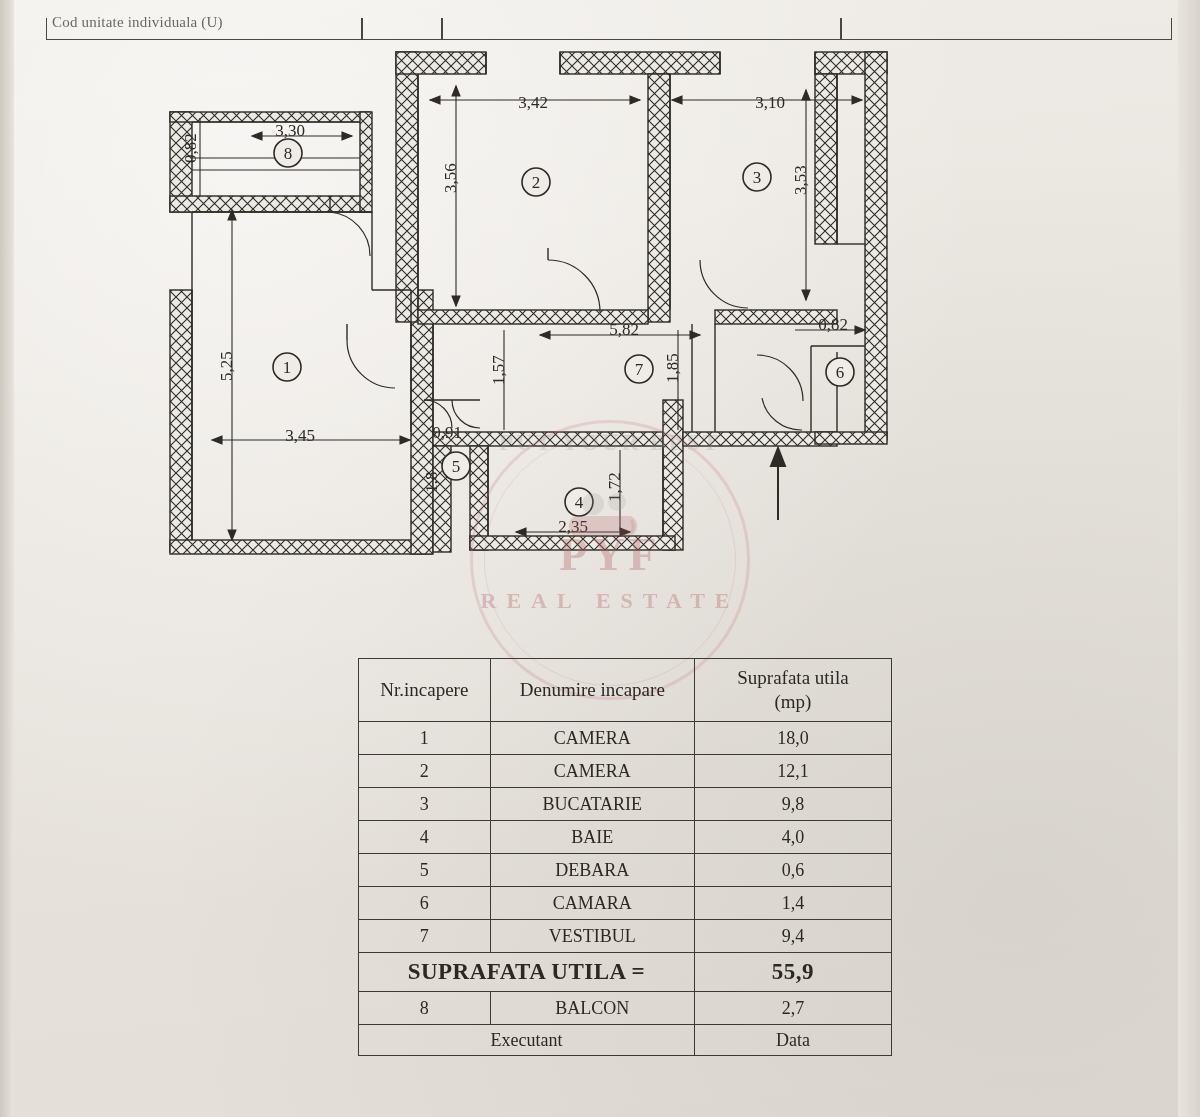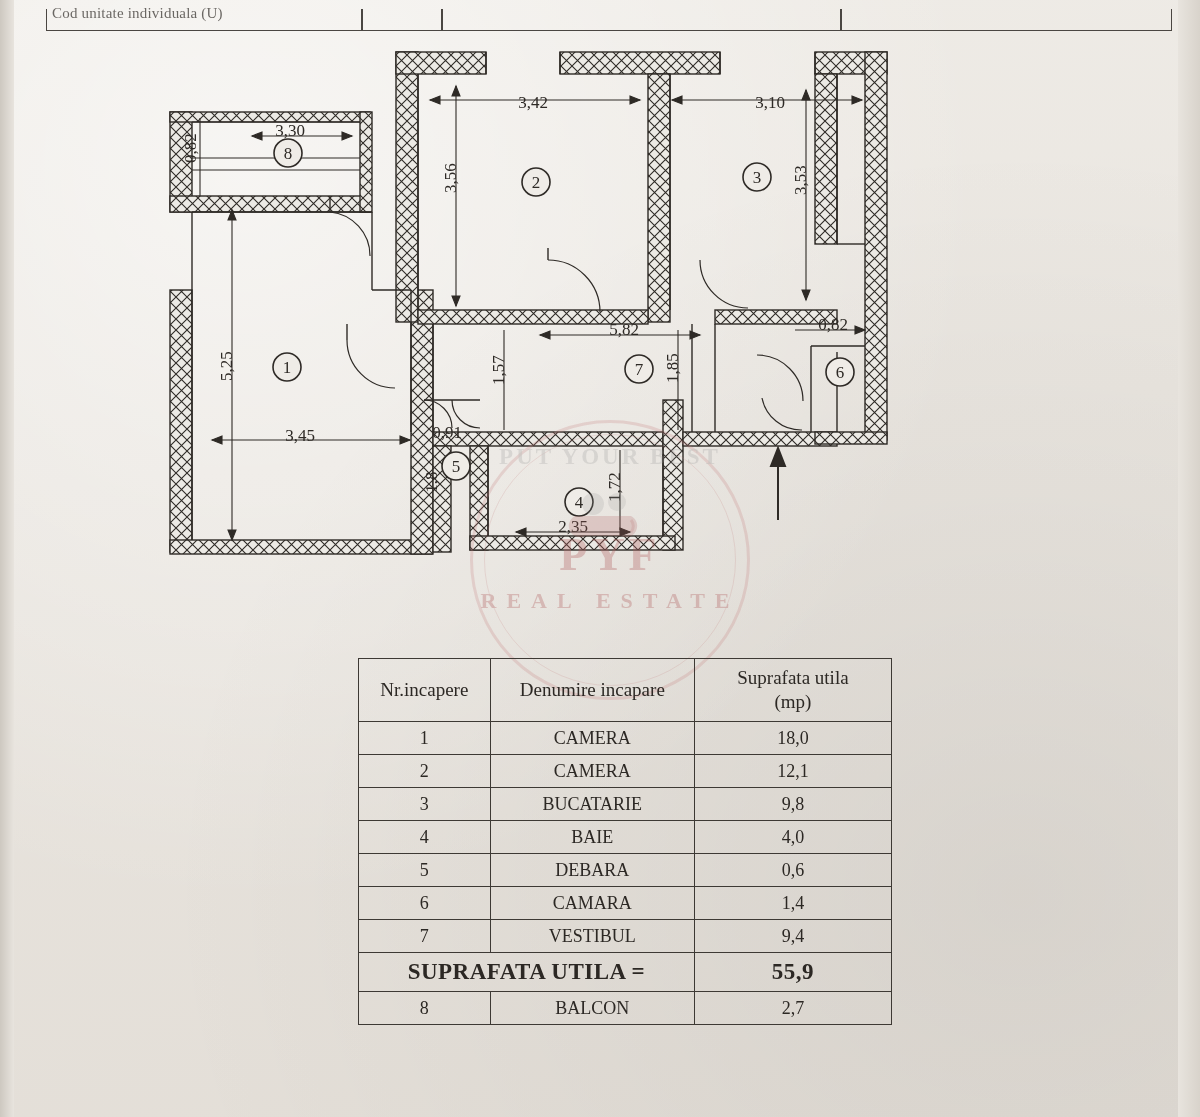--- a/index.html
+++ b/index.html
@@ -15,21 +15,21 @@
     position:absolute;inset:0;
     background:
       radial-gradient(ellipse at 20% 15%, rgba(255,255,255,0.55) 0%, rgba(255,255,255,0) 55%),
       radial-gradient(ellipse at 85% 80%, rgba(0,0,0,0.06) 0%, rgba(0,0,0,0) 60%),
       linear-gradient(175deg,#efece7 0%,#e9e5df 40%,#e3ded7 100%);
   }
   .edge-left{position:absolute;left:0;top:0;width:14px;height:1117px;background:linear-gradient(90deg,#cdc8c0,#e8e4de);}
   .edge-right{position:absolute;right:0;top:0;width:22px;height:1117px;background:linear-gradient(270deg,#d8d3cb,#e8e4de);}
 
   
-  #top-strip{position:absolute;left:0;top:9px;width:1008px;height:22px;}
+  #top-strip{position:absolute;left:0;top:18px;width:1008px;height:22px;}
   #top-strip .cell{
     position:absolute;top:0;height:21px;border:1px solid #4a4642;border-top:none;
     background:transparent;
   }
   #top-label{
     position:absolute;left:52px;top:-4px;font-size:15px;color:#3b3733;
     letter-spacing:.2px;opacity:.75;
   }
 
   
@@ -48,21 +48,21 @@
     position:absolute;left:14px;top:14px;right:14px;bottom:14px;border-radius:50%;
     border:1px solid rgba(196,128,128,0.45);
   }
   .wm-text{
     position:absolute;width:100%;text-align:center;color:rgba(176,96,96,0.75);
     font-family:"Liberation Serif", serif;font-weight:bold;
   }
   #wm-pyf{top:108px;font-size:46px;letter-spacing:4px;}
   #wm-re{top:168px;font-size:22px;letter-spacing:10px;}
   #wm-top{
-    position:absolute;top:24px;width:100%;text-align:center;
+    position:absolute;top:10px;width:100%;text-align:center;
     font-size:23px;font-weight:bold;color:rgba(150,150,150,0.55);
     letter-spacing:3px;
   }
   #wm-cup{
     position:absolute;left:50%;top:72px;transform:translateX(-50%);
     width:86px;height:48px;
   }
 
   
   #table-wrap{
@@ -343,15 +343,19 @@
         </tr>
         <tr class="bold-row">
           <td class="sum-label" colspan="2">SUPRAFATA UTILA =</td>
           <td class="col3">55,9</td>
         </tr>
         <tr>
           <td class="col1">8</td>
           <td class="col2">BALCON</td>
           <td class="col3">2,7</td>
         </tr>
+        <tr class="foot">
+          <td colspan="2">Executant</td>
+          <td class="col3">Data</td>
+        </tr>
       </tbody>
   </table>
 </div>
 
 </body></html>

